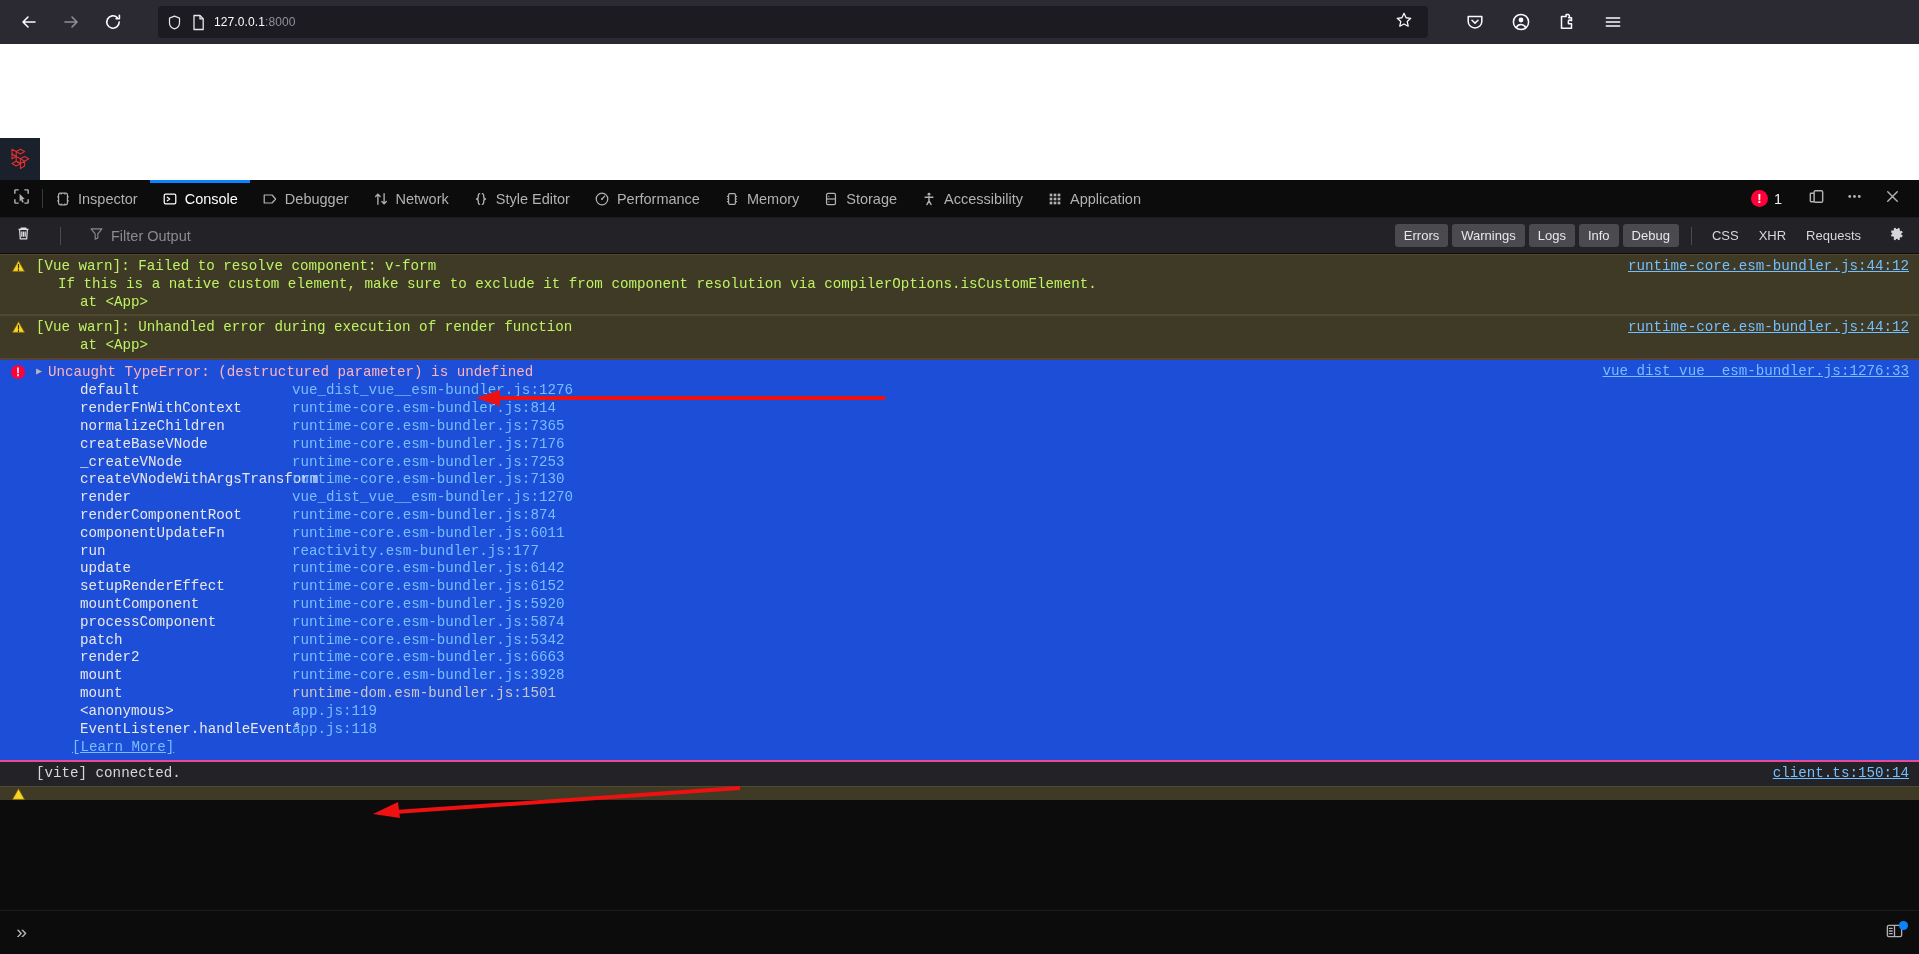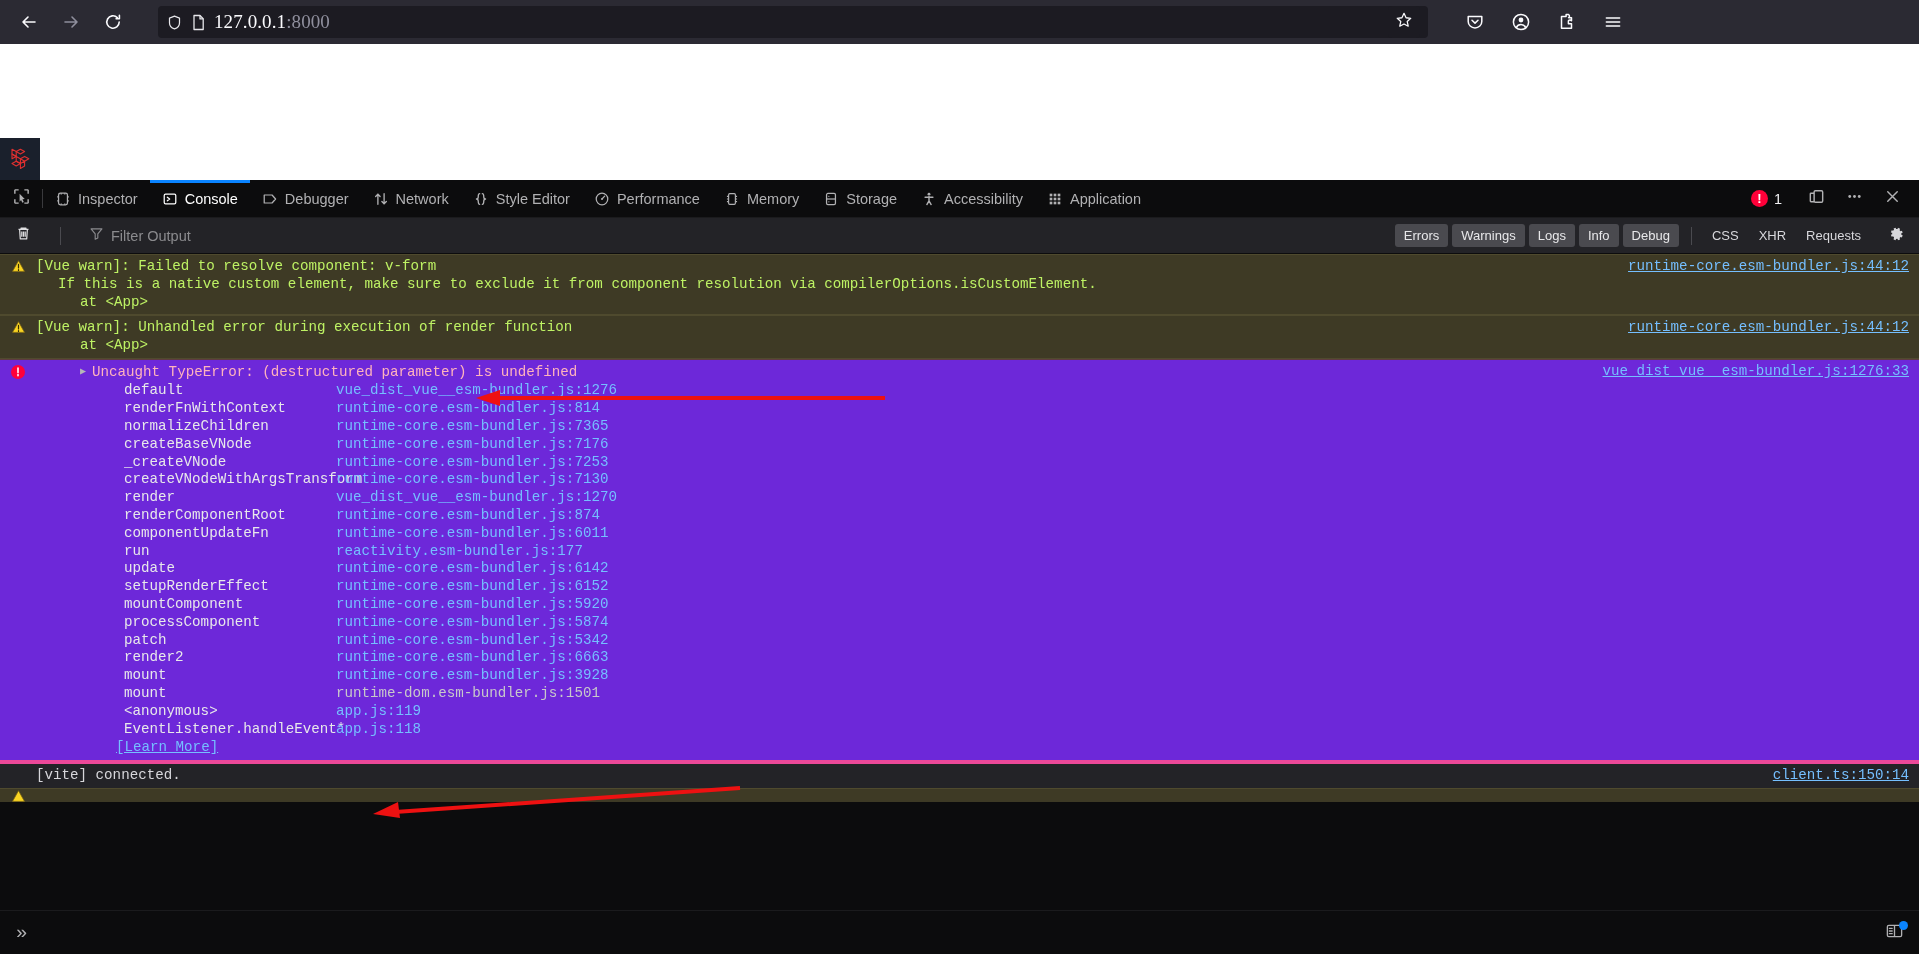--- a/index.html
+++ b/index.html
@@ -36,22 +36,22 @@
     border-radius: 4px;
     display: flex;
     align-items: center;
     padding: 0 8px;
     gap: 8px;
     max-width: 1270px;
   }
   #url-text {
     flex: 1;
     color: #fbfbfe;
-    font-size: 19px;
-    font-family: Liberation Serif, serif;
+    font-size: 12px;
+    font-family: Liberation Sans, sans-serif;
     letter-spacing: 0.1px;
   }
   #url-text .host { color: #fbfbfe; }
   #url-text .port { color: #8f8f9d; }
   .chrome-icon { color: #e6e6ea; display:flex; align-items:center; justify-content:center; }
   #star-btn {
     width: 32px; height: 32px; display:flex; align-items:center; justify-content:center;
     background: #1c1b22; border-radius: 4px; color: #fbfbfe;
   }
   #chrome-right {
@@ -188,21 +188,21 @@
     font-family: "Liberation Mono", monospace;
     font-size: 14.2px;
     line-height: 17.8px;
   }
   .msg {
     display: flex;
     padding: 3px 0 3px 0;
     position: relative;
   }
   .msg-warn { background: #3e3a25; border-top: 1px solid #4f4a2e; border-bottom: 1px solid #4f4a2e; }
-  .msg-error { background: #6d28d9; border-top: 1px solid #5e3b41; border-bottom: 4px solid #ec4899; gap: 44px; }
+  .msg-error { background: #1d4ed8; border-top: 1px solid #5e3b41; border-bottom: 2px solid #ec4899; }
   .msg-log { background: #232327; }
   .msg-gutter {
     width: 36px;
     flex: 0 0 36px;
     display: flex;
     justify-content: center;
     padding-top: 1px;
   }
   .msg-body { flex: 1; min-width: 0; padding-right: 8px; }
   .msg-src {

